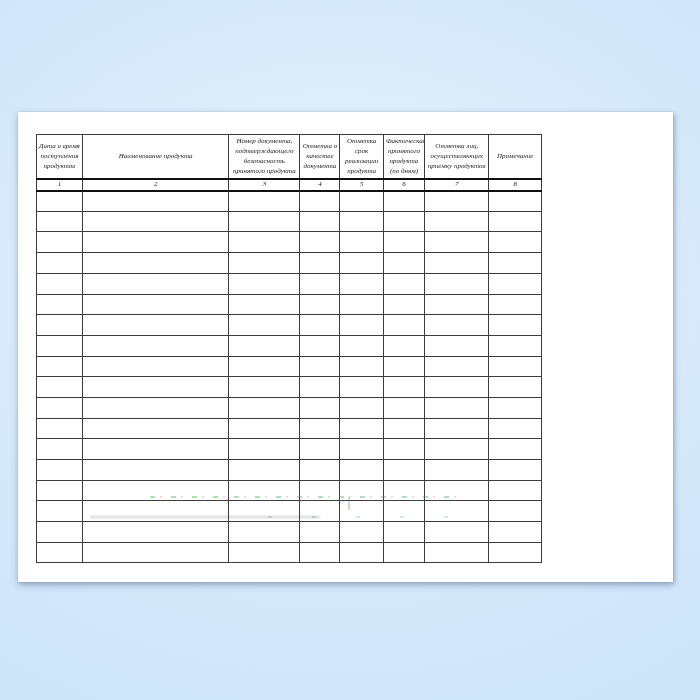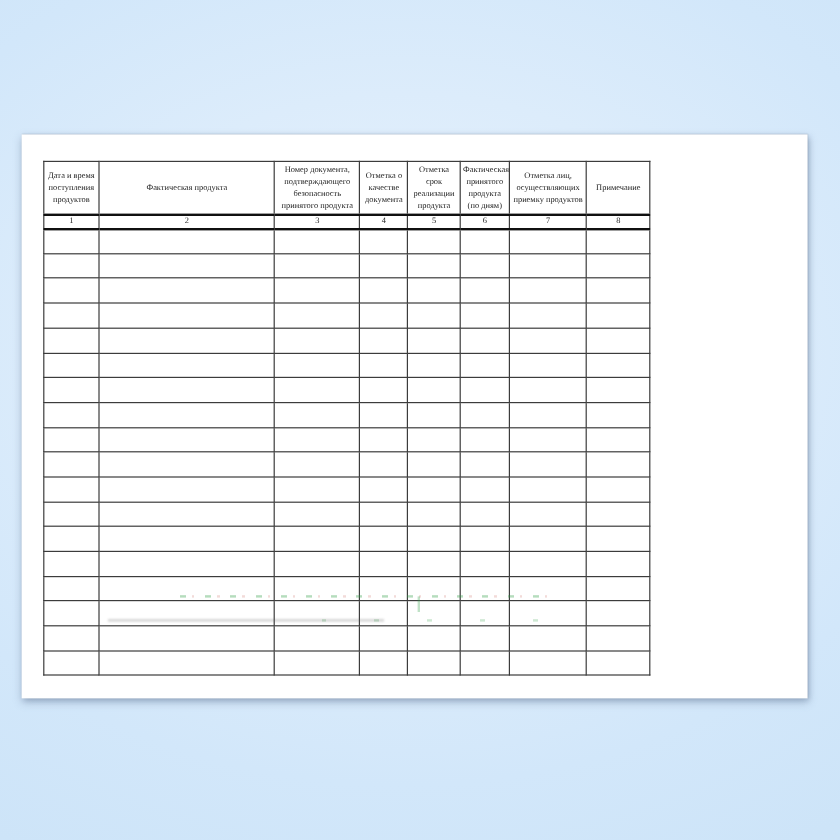--- a/index.html
+++ b/index.html
@@ -18,20 +18,21 @@
     box-shadow: 0 3px 7px rgba(100,120,150,0.45), 2px 2px 4px rgba(110,130,160,0.30), 0 0 1px rgba(130,140,160,0.5);
   }
 
   table.logtable {
     position: absolute;
     left: 18px; top: 22px;
     width: 506px;
     border-collapse: collapse;
     table-layout: fixed;
     border: 1.5px solid #2a2a2a;
+    font-style: italic;
   }
   .logtable th, .logtable td {
     border: 1px solid #3c3c3c;
     font-weight: normal;
     color: #1c1c1c;
     text-align: center;
     vertical-align: middle;
     overflow: hidden;
   }
   .logtable thead th {
@@ -95,21 +96,21 @@
         <col class="c3">
         <col class="c4">
       <col class="c5">
         <col class="c6">
         <col class="c7">
         <col class="c8">
     </colgroup>
     <thead>
       <tr>
         <th>Дата и время поступления продуктов</th>
-        <th>Фактическая продукта</th>
+        <th>Наименование продукта</th>
         <th>Номер документа, подтверждающего безопасность принятого продукта</th>
         <th>Отметка о качестве документа</th>
         <th>Отметка срок реализации продукта</th>
         <th>Фактическая принятого продукта (по дням)</th>
         <th>Отметка лиц, осуществляющих приемку продуктов</th>
         <th>Примечание</th>
       </tr>
       <tr class="numrow">
         <td>1</td>
         <td>2</td>

